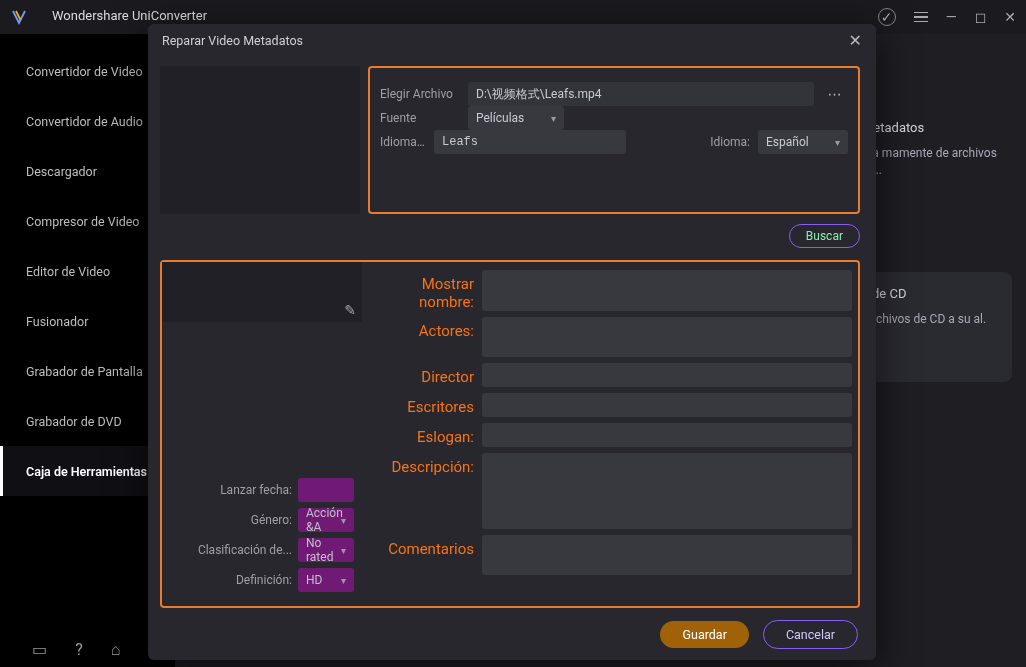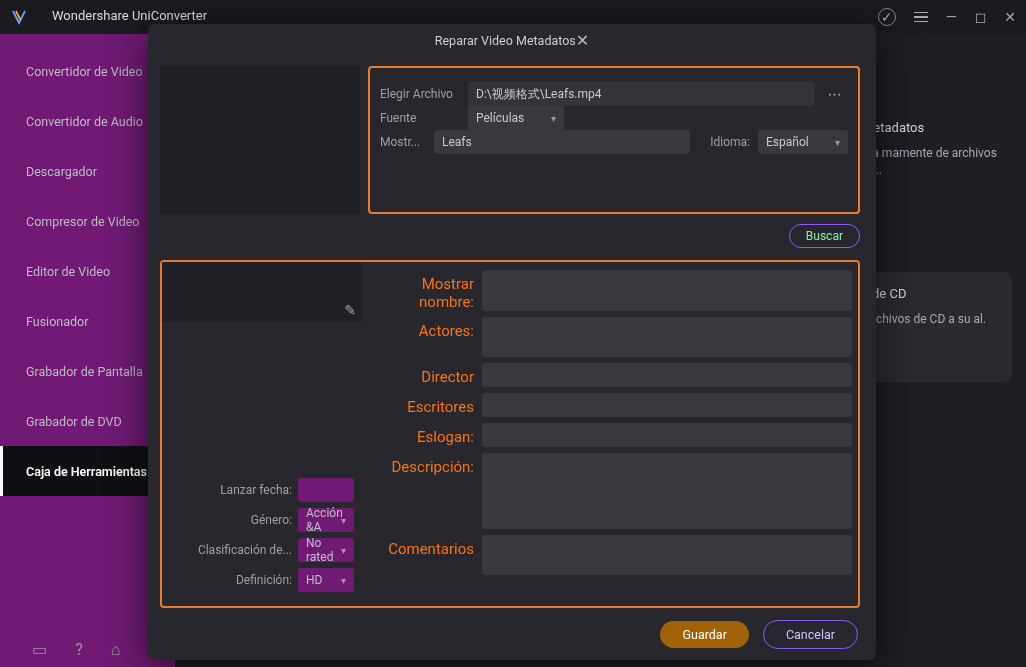--- a/index.html
+++ b/index.html
@@ -11,38 +11,38 @@
   .title-bar .brand-icon { width: 18px; height: 18px; }
   .title-bar .brand-text { font-size: 13px; color: #ddd; font-weight: 400; }
   .title-bar .win-controls { display: flex; align-items: center; gap: 18px; }
   .title-bar .win-controls span { color: #aaa; font-size: 14px; cursor: pointer; display:inline-flex; align-items:center; }
   .circle-check { width: 18px; height: 18px; border: 1.5px solid #888; border-radius: 50%; display:inline-flex; align-items:center; justify-content:center; font-size:11px; color:#888;}
   .burger { display:inline-flex; flex-direction:column; gap:3px; }
   .burger i { display:block; width:14px; height:1.5px; background:#aaa; }
 
   
   .app { display: flex; height: calc(667px - 34px); }
-  .sidebar { width: 175px; background: #701a75; padding-top: 12px; position: relative; }
+  .sidebar { width: 175px; background: #000000; padding-top: 12px; position: relative; }
   .sidebar-item { height: 50px; display:flex; align-items:center; padding-left: 26px; font-size: 12.5px; color:#bdbdc0; white-space: nowrap; overflow: hidden; cursor:pointer; }
   .sidebar-item.active { background:#101014; color:#fff; font-weight:600; border-left:3px solid #ffffff; padding-left:23px; }
 
   .sidebar-footer { position:absolute; bottom:8px; left:0; right:0; display:flex; gap:28px; padding-left:32px; color:#9a9aa0; }
   .sidebar-footer span { font-size:16px; cursor:pointer; }
 
   .main { flex:1; background:#1e1e23; position:relative; }
 
   
   .bg-panel { position:absolute; right:14px; top:86px; width:150px; color:#a9a9b8; font-size:12px; }
   .bg-panel .hint-title { color:#d5d5df; font-size:13px; margin-bottom:10px; }
   .bg-panel .hint-body { line-height:1.4; }
   .bg-panel.cd { top:238px; background:#2a2a31; padding:14px 10px; border-radius:8px; height:110px; overflow:hidden; }
 
   
   .modal { position:absolute; left:148px; top:24px; width:728px; height:636px; background:#27272d; border-radius:6px; box-shadow:0 10px 40px rgba(0,0,0,0.6); display:flex; flex-direction:column; }
-  .modal-header { height:32px; display:flex; align-items:center; justify-content:center; padding:0 14px; font-size:12.5px; color:#cfcfd6; }
+  .modal-header { height:32px; display:flex; align-items:center; justify-content:space-between; padding:0 14px; font-size:12.5px; color:#cfcfd6; }
   .modal-close { color:#bcbcc5; font-size:16px; cursor:pointer; }
 
   .modal-body { flex:1; padding:10px 16px 0 12px; position:relative; }
 
   .orange-box { border:2px solid #e77b2f; border-radius:4px; }
 
   
   .upper-wrap { display:flex; gap:8px; height:148px; }
   .preview-upper { width:200px; height:100%; background:#202026; }
   .upper-right { flex:1; padding:14px 10px 10px 10px; display:flex; flex-direction:column; }
@@ -185,22 +185,22 @@
           <span class="dots">⋯</span>
         </div>
         <div class="row">
           <span class="label">Fuente</span>
           <span class="field select" style="width:96px; flex:none;">
             <span>Películas</span>
             <span class="chev">▾</span>
           </span>
         </div>
         <div class="row">
-          <span class="label" style="width:46px;">Mostr...</span>
-          <span class="field" style="width:256px; flex:none;">Leafs</span>
+          <span class="label" style="width:46px;">Idioma...</span>
+          <span class="field" style="width:192px; flex:none;font-family:Liberation Mono, monospace;">Leafs</span>
           <span class="spacer"></span>
           <span class="label lang-label">Idioma:</span>
           <span class="field select" style="width:90px; flex:none;">
             <span>Español</span>
             <span class="chev">▾</span>
           </span>
         </div>
       </div>
     </div>
 

